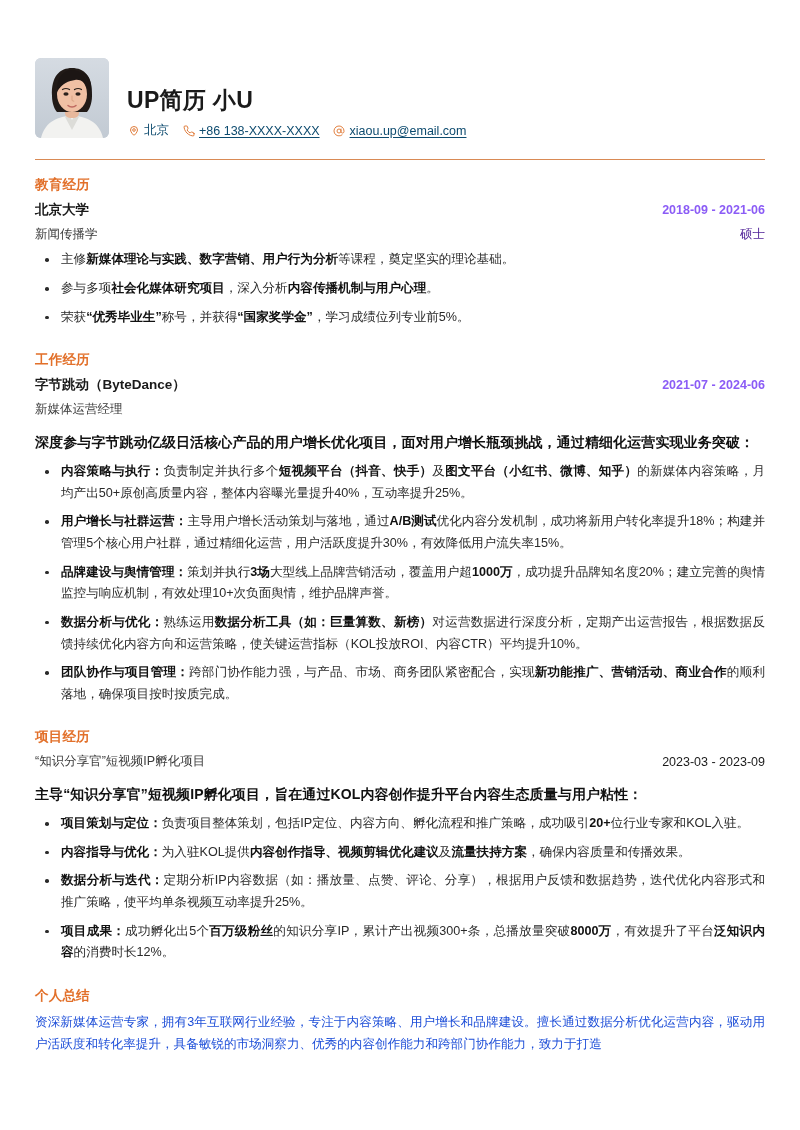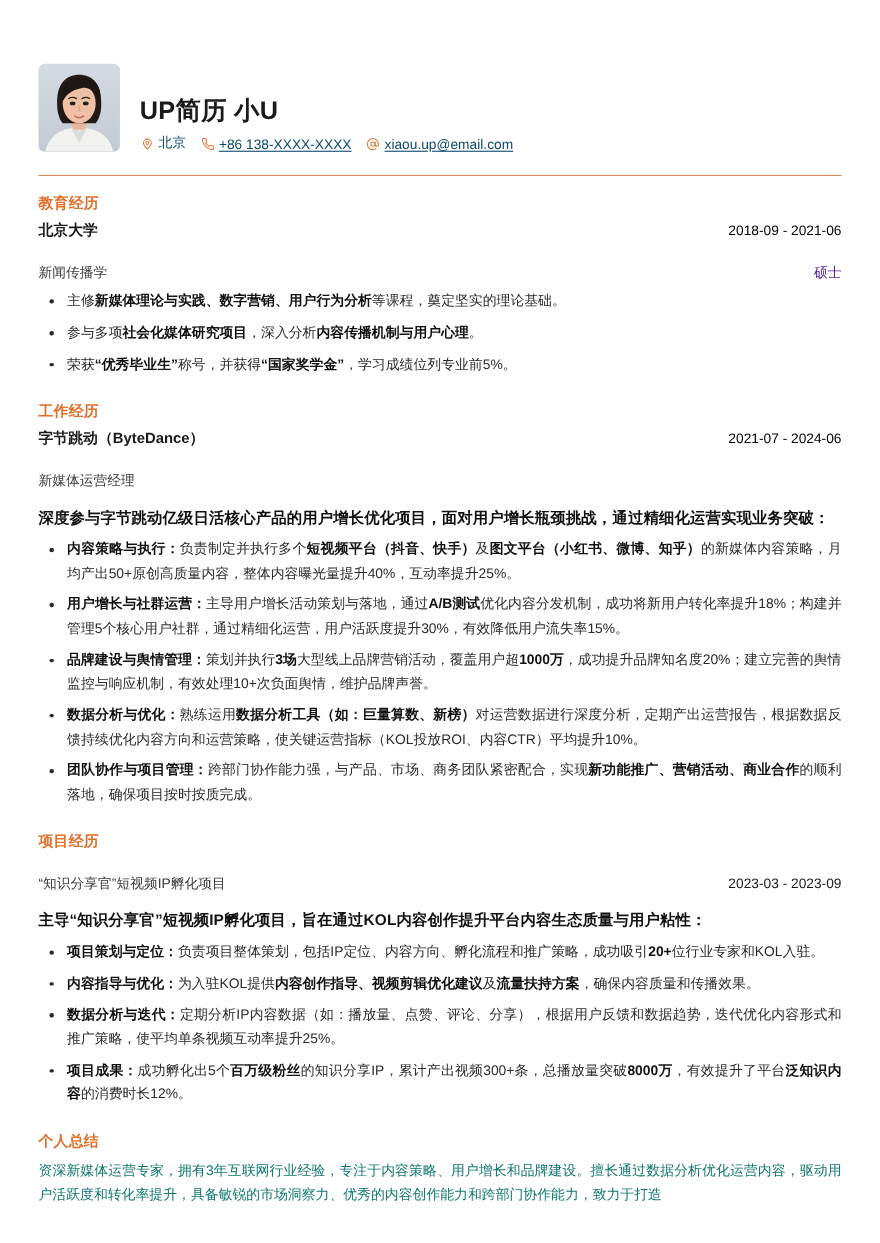--- a/index.html
+++ b/index.html
@@ -104,25 +104,25 @@
     justify-content: space-between;
     align-items: baseline;
   }
   .entry-row.primary .left {
     font-size: 13.5px;
     font-weight: 700;
     color: #1a1a1a;
   }
   .entry-row.primary .right {
     font-size: 12.5px;
-    font-weight: 400;
-    color: #000000;
+    font-weight: 700;
+    color: #8b5cf6;
     white-space: nowrap;
   }
-  .entry-row.secondary { margin-top: 21px; }
+  .entry-row.secondary { margin-top: 7px; align-items: center; }
   .entry-row.secondary .left {
     font-size: 12.5px;
     color: #3a3a3a;
   }
   .entry-row.secondary .right {
     font-size: 12.5px;
     color: #4c1d95;
     white-space: nowrap;
   }
 
@@ -157,21 +157,21 @@
     width: 3.6px;
     height: 3.6px;
     background: #2a2a2a;
     border-radius: 50%;
   }
   ul.bullets b { font-weight: 700; color: #111111; }
 
   .para {
     font-size: 12.6px;
     line-height: 1.74;
-    color: #0f766e;
+    color: #1d4ed8;
     margin-top: 5px;
     text-align: justify;
   }
 </style>
 </head>
 <body>
 
 <div class="page">
 
   <div class="header">

